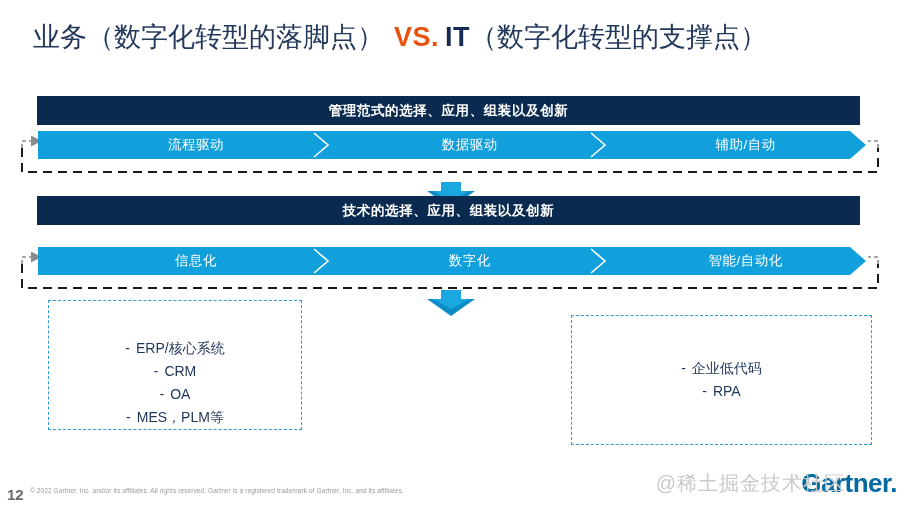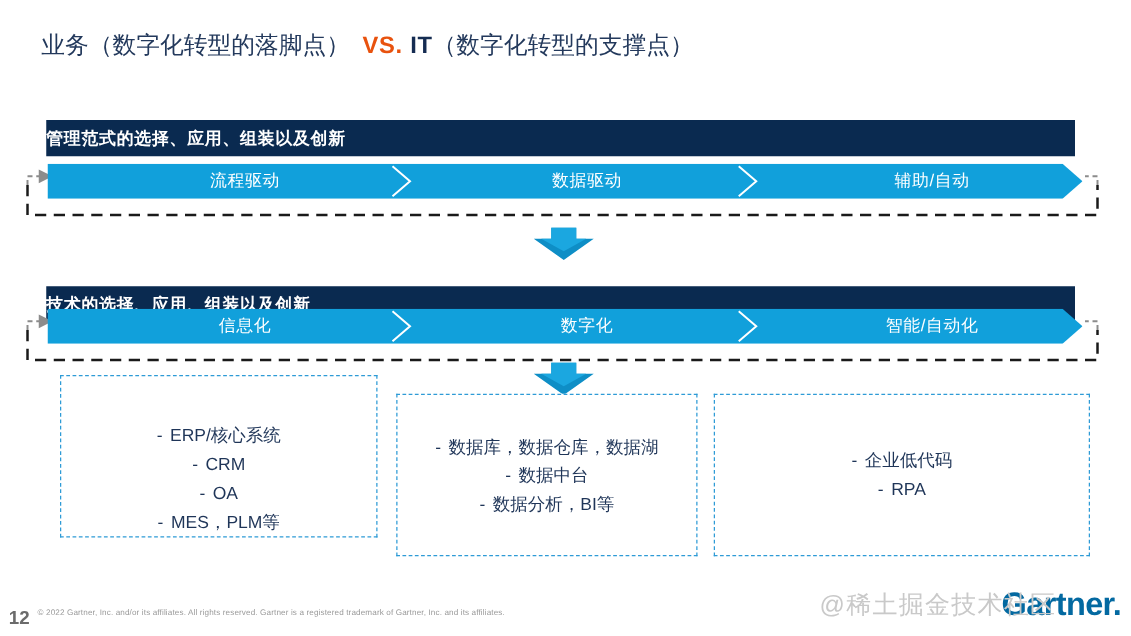--- a/index.html
+++ b/index.html
@@ -6,33 +6,33 @@
   body{
     width:905px;height:509px;background:#ffffff;overflow:hidden;
     font-family:"Liberation Sans","DejaVu Sans",sans-serif;
     position:relative;
   }
   .slide{position:absolute;inset:0;}
 
   
   .title{
     position:absolute;left:33px;top:18px;
-    font-size:19px;line-height:38px;
+    font-size:27px;line-height:38px;
     color:#1f3558;white-space:nowrap;
     letter-spacing:0px;
   }
   .title .t-main{color:#23395c;font-weight:400;}
   .title .t-vs{color:#e8520e;font-weight:bold;padding:0 6px 0 10px;letter-spacing:.5px;}
   .title .t-it{color:#152c52;font-weight:bold;letter-spacing:.5px;}
 
   
   .band{position:absolute;left:37px;width:823px;}
   .band-header{
     background:#0a2a50;color:#ffffff;
-    height:29px;line-height:29px;text-align:left;
+    height:29px;line-height:29px;text-align:center;
     font-size:13.5px;font-weight:bold;letter-spacing:.6px;
   }
   .chevron-bar{
     position:relative;height:28px;margin-top:3px;width:828px;
   }
   .chev-body{
     position:absolute;left:0;top:0;height:28px;width:828px;
   }
   .chev-body svg{display:block;}
   .chev-labels{
@@ -126,21 +126,21 @@
     </div>
   </div>
 
   <div class="down-arrow" style="left:425px;top:182px;">
     <svg width="52" height="26" viewBox="0 0 52 26">
       <polygon points="16,0 36,0 36,9 50,9 26,26 2,9 16,9" fill="#0e8ec6"></polygon>
       <polygon points="16,0 36,0 36,9 44,9 26,19 8,9 16,9" fill="#1ba7e0"></polygon>
     </svg>
   </div>
 
-  <div class="band" style="top:229px;">
+  <div class="band" style="top:196px;">
     <div class="band-header">技术的选择、应用、组装以及创新</div>
   </div>
 
   <div class="loop" style="left:16px;top:242px;">
     <svg width="866" height="52" viewBox="0 0 866 52">
       <path d="M6,22 L6,46 L862,46 L862,22" fill="none" stroke="#1a1a1a" stroke-width="2" stroke-dasharray="9,6"></path>
       <path d="M6,22 L6,15 L16,15" fill="none" stroke="#8c8c8c" stroke-width="1.6" stroke-dasharray="4,3"></path>
       <polygon points="15,9.5 26,15 15,20.5" fill="#8c8c8c"></polygon>
       <path d="M862,22 L862,15 L852,15" fill="none" stroke="#8c8c8c" stroke-width="1.6" stroke-dasharray="4,3"></path>
     </svg>
@@ -170,27 +170,20 @@
 
   <div class="detail-box" style="left:48px;top:300px;width:252px;height:128px;align-items:flex-end;">
     <ul class="detail-list">
       <li><span class="dash">-</span><span>ERP/核心系统</span></li>
       <li><span class="dash">-</span><span>CRM</span></li>
       <li><span class="dash">-</span><span>OA</span></li>
       <li><span class="dash">-</span><span>MES，PLM等</span></li>
     </ul>
   </div>
 
-  <div class="detail-box" style="left:317px;top:315px;width:239px;height:128px;">
-    <ul class="detail-list">
-      <li><span class="dash">-</span><span>数据库，数据仓库，数据湖</span></li>
-      <li><span class="dash">-</span><span>数据中台</span></li>
-      <li><span class="dash">-</span><span>数据分析，BI等</span></li>
-    </ul>
-  </div>
 
   <div class="detail-box" style="left:571px;top:315px;width:299px;height:128px;">
     <ul class="detail-list">
       <li><span class="dash">-</span><span>企业低代码</span></li>
       <li><span class="dash">-</span><span>RPA</span></li>
     </ul>
   </div>
 
   <div class="footer-page">12</div>
   <div class="footer-copy">© 2022 Gartner, Inc. and/or its affiliates. All rights reserved. Gartner is a registered trademark of Gartner, Inc. and its affiliates.</div>

